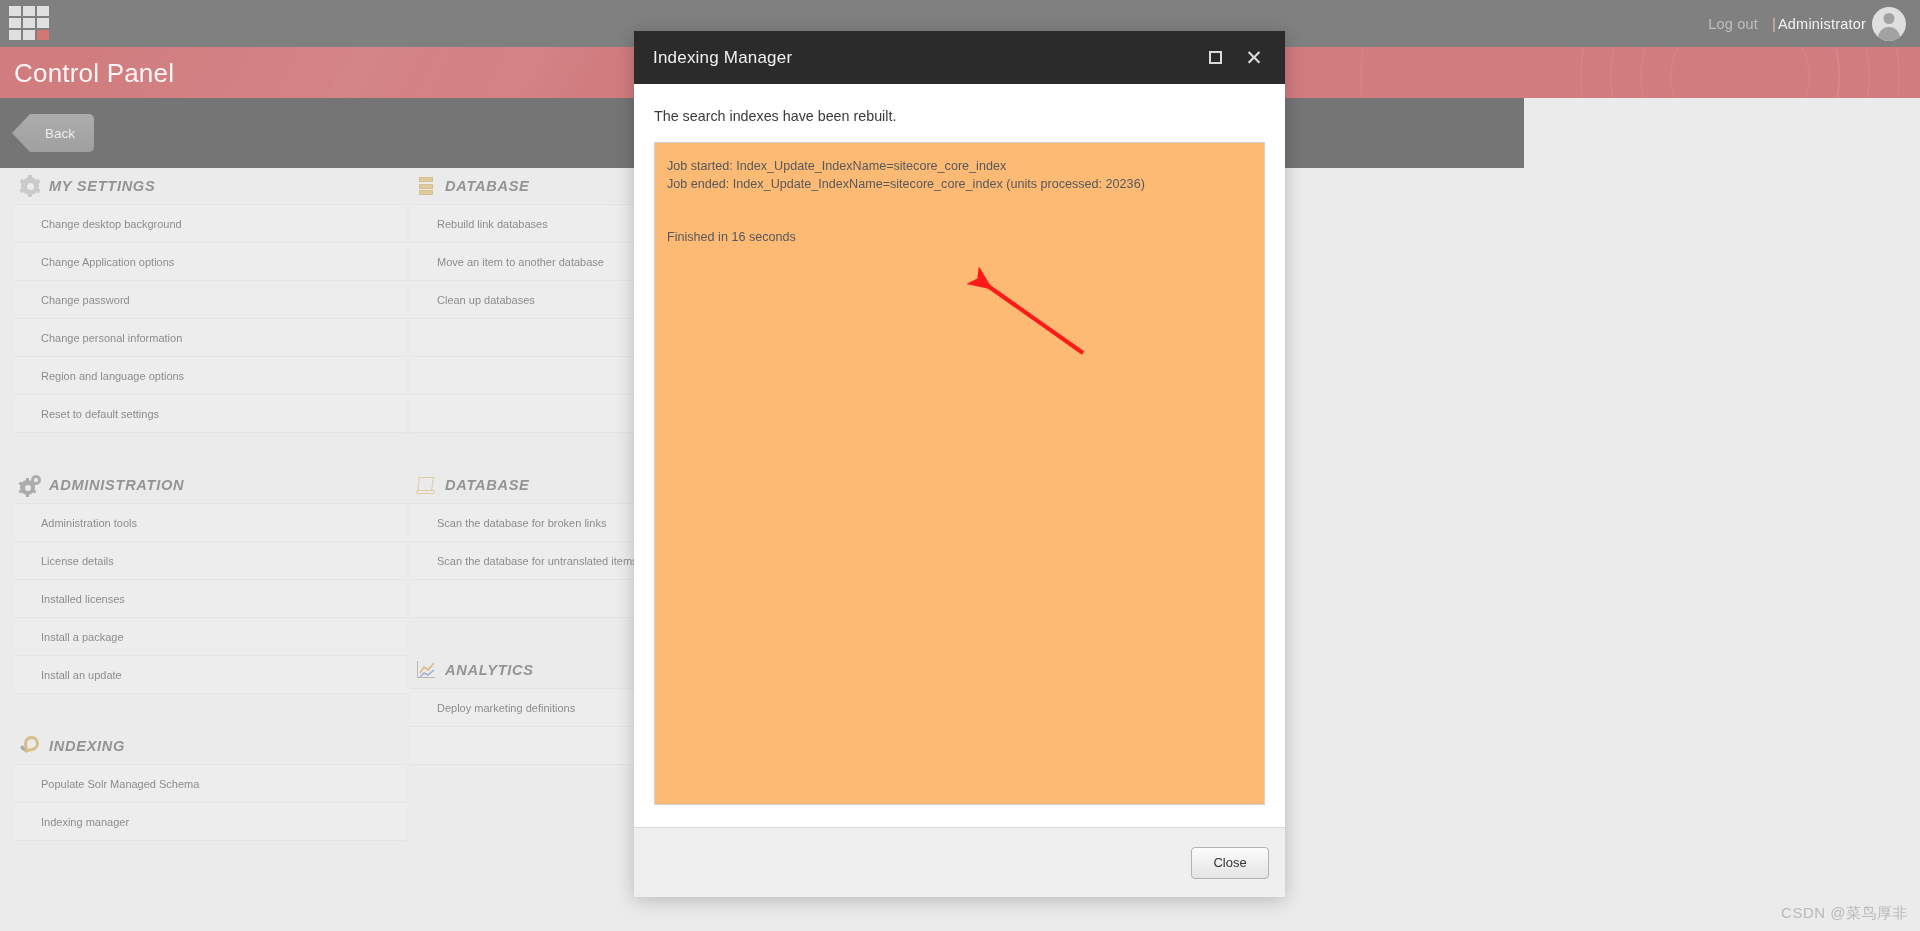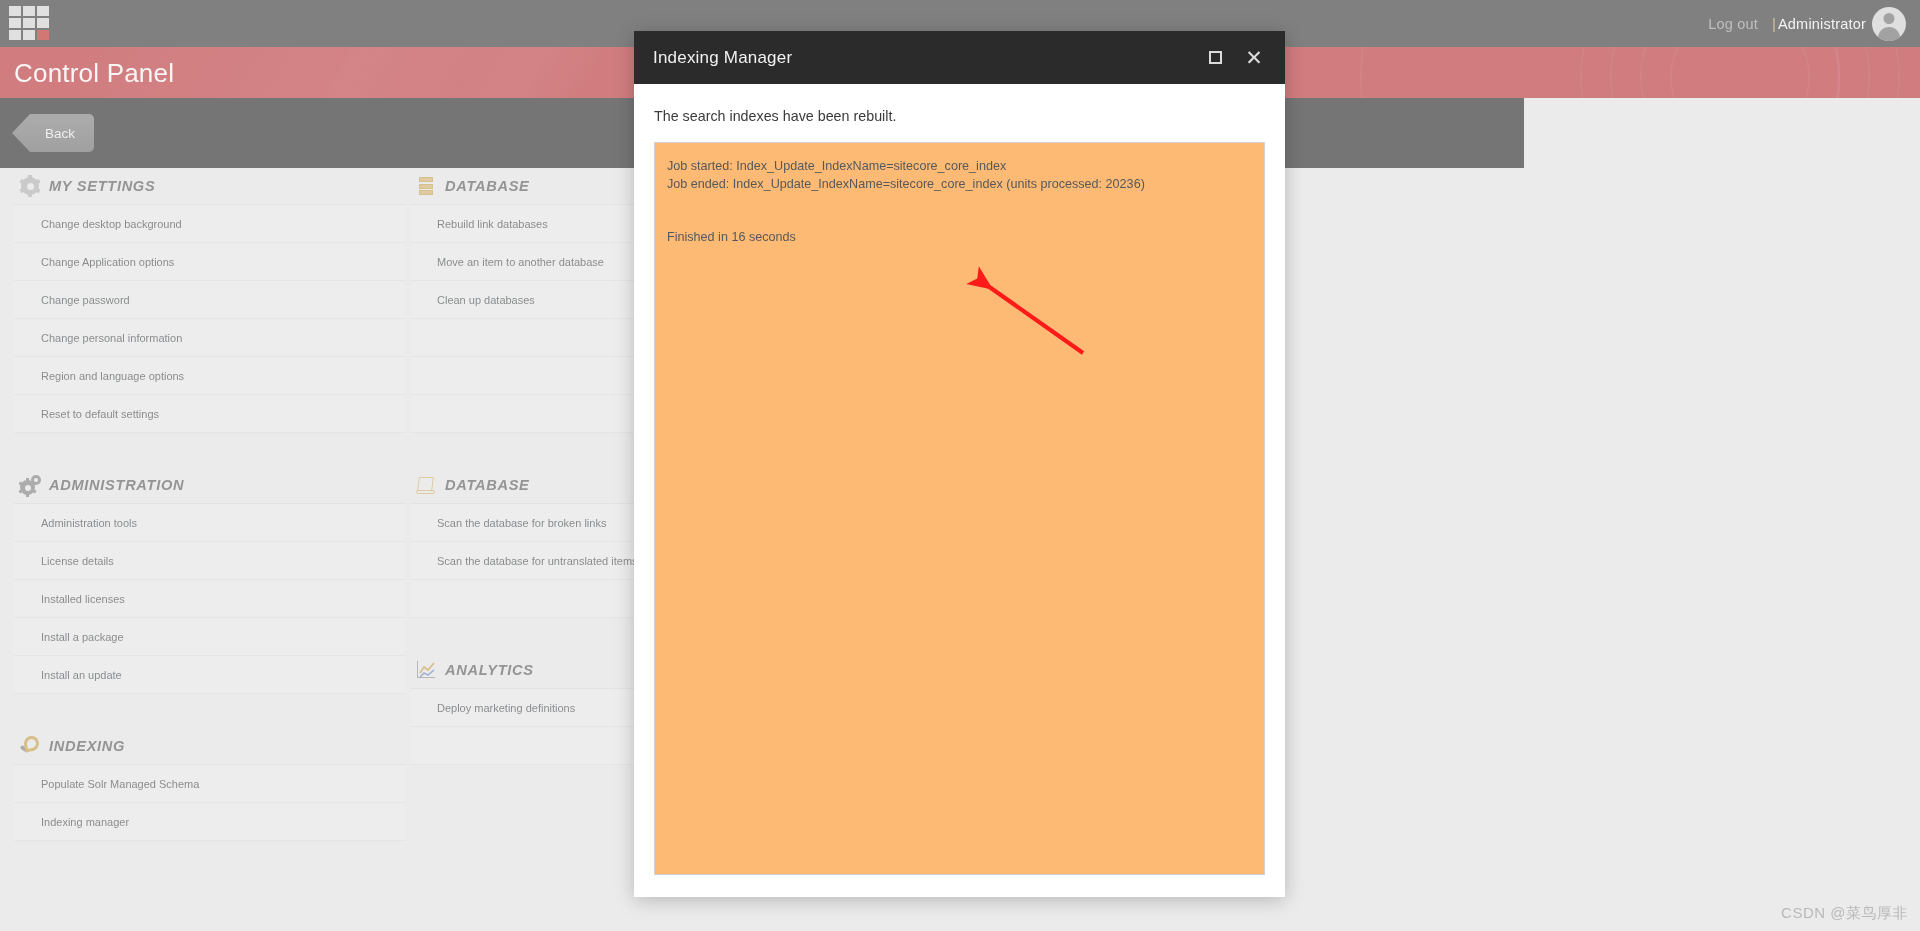--- a/index.html
+++ b/index.html
@@ -435,20 +435,23 @@
   <div id="dlg-body">
     <div id="dlg-message">The search indexes have been rebuilt.</div>
     <div id="dlg-result-box">
       <div>Job started: Index_Update_IndexName=sitecore_core_index</div>
       <div>Job ended: Index_Update_IndexName=sitecore_core_index (units processed: 20236)</div>
       <div class="res-gap"></div>
       <div>Finished in 16 seconds</div>
     </div>
   </div>
 
+  <div id="dlg-footer">
+    <div id="close-button">Close</div>
+  </div>
 </div>
 
 <svg id="annotation-arrow" viewBox="0 0 160 120">
   <defs>
     <marker id="arrowhead" markerWidth="6" markerHeight="6" refX="4.4" refY="3" orient="auto">
       <polygon points="0 3, 6 0.4, 4.6 3, 6 5.6" fill="#ff1a1a"></polygon>
     </marker>
   </defs>
   <line x1="133" y1="98" x2="28" y2="24" stroke="#ff1a1a" stroke-width="4.2" marker-end="url(#arrowhead)"></line>
 </svg>

